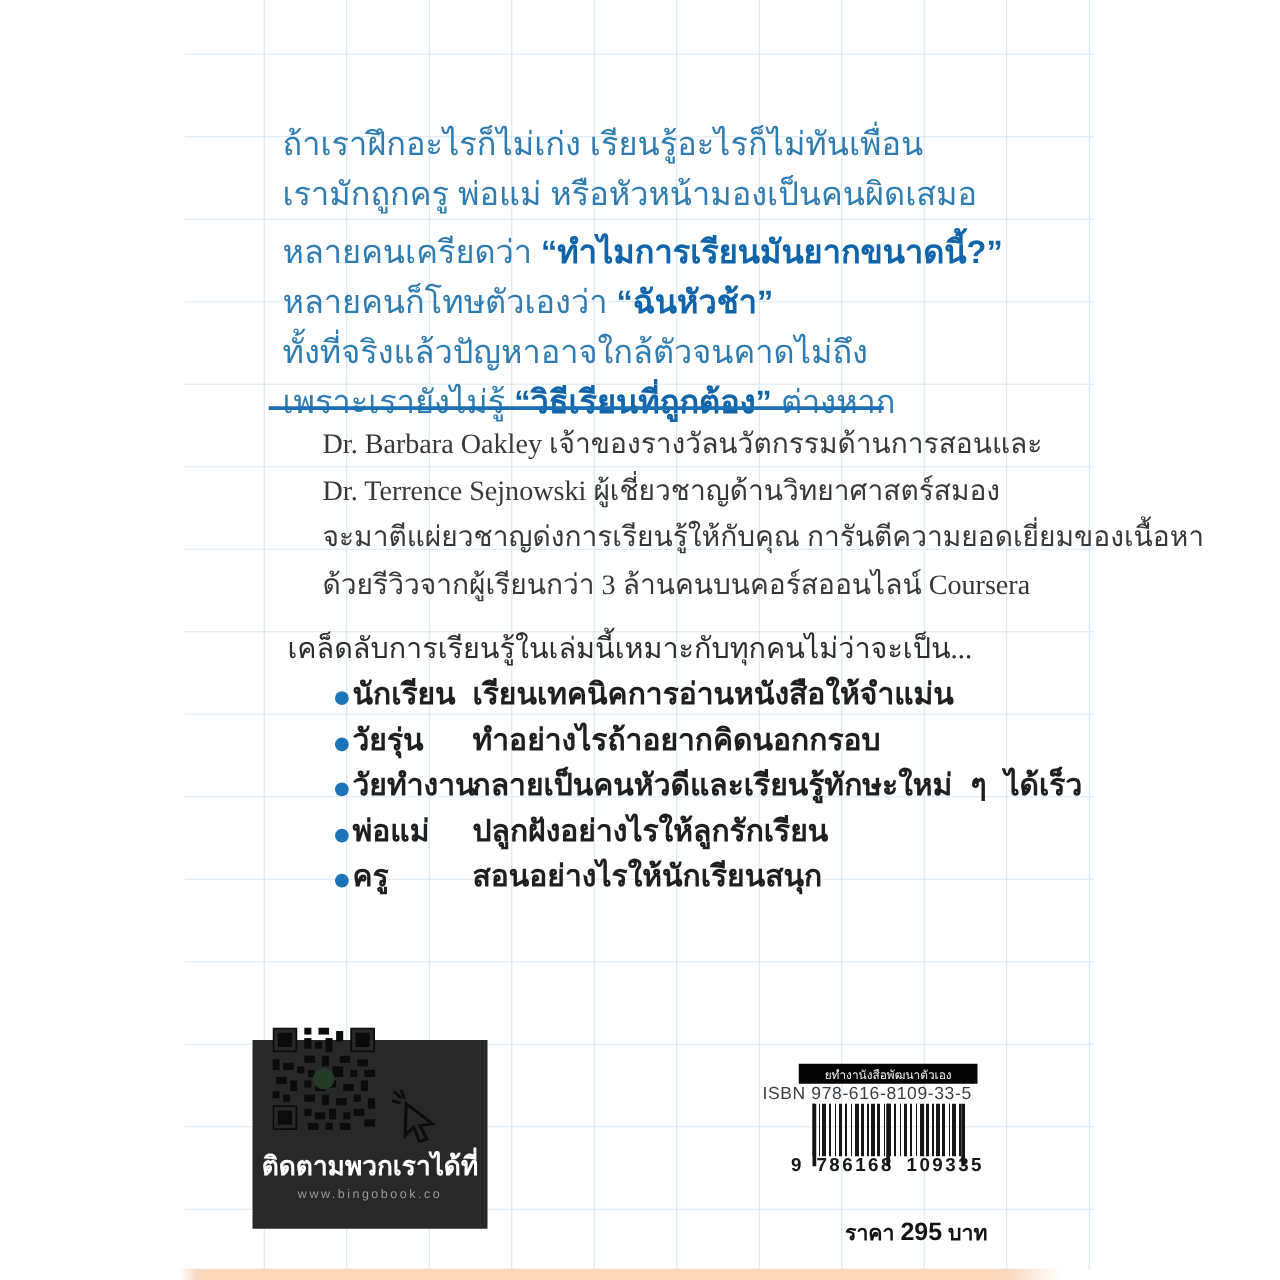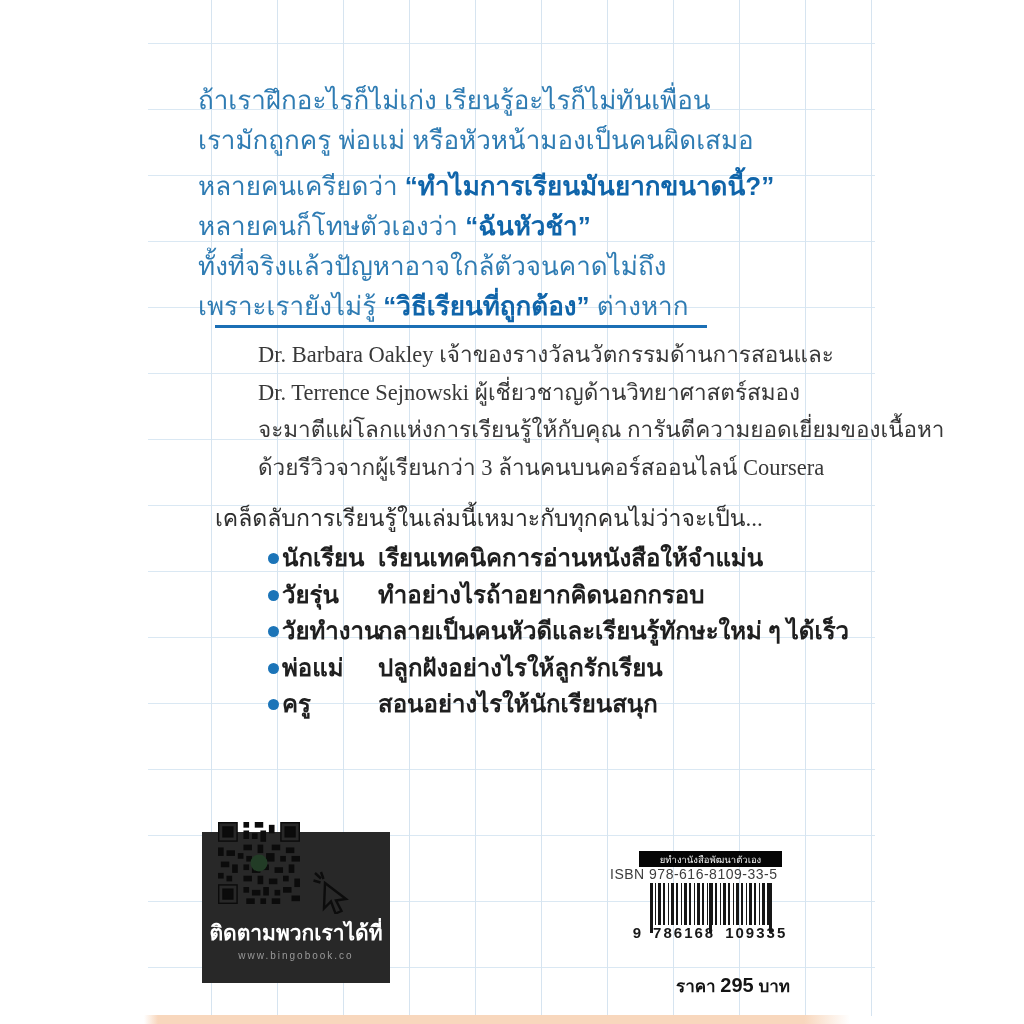--- a/index.html
+++ b/index.html
@@ -19,37 +19,37 @@
     background-position:63px 43px;
   }
   .pages-strip{
     position:absolute;left:144px;top:1015px;width:706px;height:9px;
     background:linear-gradient(to right, rgba(248,215,189,0) 0, #f8d7bd 14px, #f8d7bd 660px, rgba(248,215,189,0) 100%);
   }
   
   .abs{position:absolute;}
   .blue{color:#2f7cb3;}
   .blue b,.blue .bold{color:#1065aa;font-weight:700;}
-  .hook{left:50px;font-size:26px;line-height:40px;white-space:nowrap;}
+  .hook{left:78px;font-size:26px;line-height:40px;white-space:nowrap;margin-top:15px;}
   .hook1{top:80px;}
   .hook2{top:166px;}
   .hook3{top:246px;}
   .divider{left:67px;top:325px;width:492px;height:3px;background:#1b6fb5;}
   .authors{
     left:67px;top:336px;font-size:22.5px;line-height:37.5px;color:#383838;
     font-family:"Liberation Serif","DejaVu Serif",serif;white-space:nowrap;margin-left:43px;
   }
   .aud-intro{
-    left:67px;top:500px;font-size:23px;color:#2e2e2e;white-space:nowrap;
+    left:82px;top:500px;font-size:23px;color:#2e2e2e;white-space:nowrap;
     font-family:"Liberation Serif","DejaVu Serif",serif;
   }
   .aud-list{left:0;top:540px;width:727px;}
   .aud-row{
     position:relative;height:36.5px;line-height:36.5px;padding-left:120px;
-    font-family:Liberation Serif, serif;white-space:nowrap;
+    font-family:Liberation Mono, monospace;white-space:nowrap;
   }
   .dot{
     position:absolute;left:120px;top:13px;width:11px;height:11px;border-radius:50%;
     background:#1b74b8;
   }
   .term{display:inline-block;width:96px;margin-left:14px;font-size:24px;font-weight:700;color:#1f1f1f;}
   .desc{font-size:24px;font-weight:600;color:#1f1f1f;}
   .cta{
     left:67px;top:708px;font-size:27px;line-height:37px;font-weight:700;color:#1b72b2;
     white-space:nowrap;
@@ -118,21 +118,21 @@
   <div class="abs hook hook3 blue">
     <div>ทั้งที่จริงแล้วปัญหาอาจใกล้ตัวจนคาดไม่ถึง</div>
     <div><span>เพราะเรายังไม่รู้ </span><span class="bold">“วิธีเรียนที่ถูกต้อง”</span><span> ต่างหาก</span></div>
   </div>
 
   <div class="abs divider"></div>
 
   <div class="abs authors">
     <div>Dr. Barbara Oakley เจ้าของรางวัลนวัตกรรมด้านการสอนและ</div>
     <div>Dr. Terrence Sejnowski ผู้เชี่ยวชาญด้านวิทยาศาสตร์สมอง</div>
-    <div>จะมาตีแผ่โลกแห่งการเรียนรู้ให้กับคุณ การันตีความยอดเยี่ยมของเนื้อหา</div>
+    <div>จะมาตีแผ่ยวชาญด่งการเรียนรู้ให้กับคุณ การันตีความยอดเยี่ยมของเนื้อหา</div>
     <div>ด้วยรีวิวจากผู้เรียนกว่า 3 ล้านคนบนคอร์สออนไลน์ Coursera</div>
   </div>
 
   <div class="abs aud-intro">เคล็ดลับการเรียนรู้ในเล่มนี้เหมาะกับทุกคนไม่ว่าจะเป็น...</div>
 
   <div class="abs aud-list">
     <div class="aud-row">
       <span class="dot"></span><span class="term">นักเรียน</span><span class="desc">เรียนเทคนิคการอ่านหนังสือให้จำแม่น</span>
     </div>
     <div class="aud-row">

